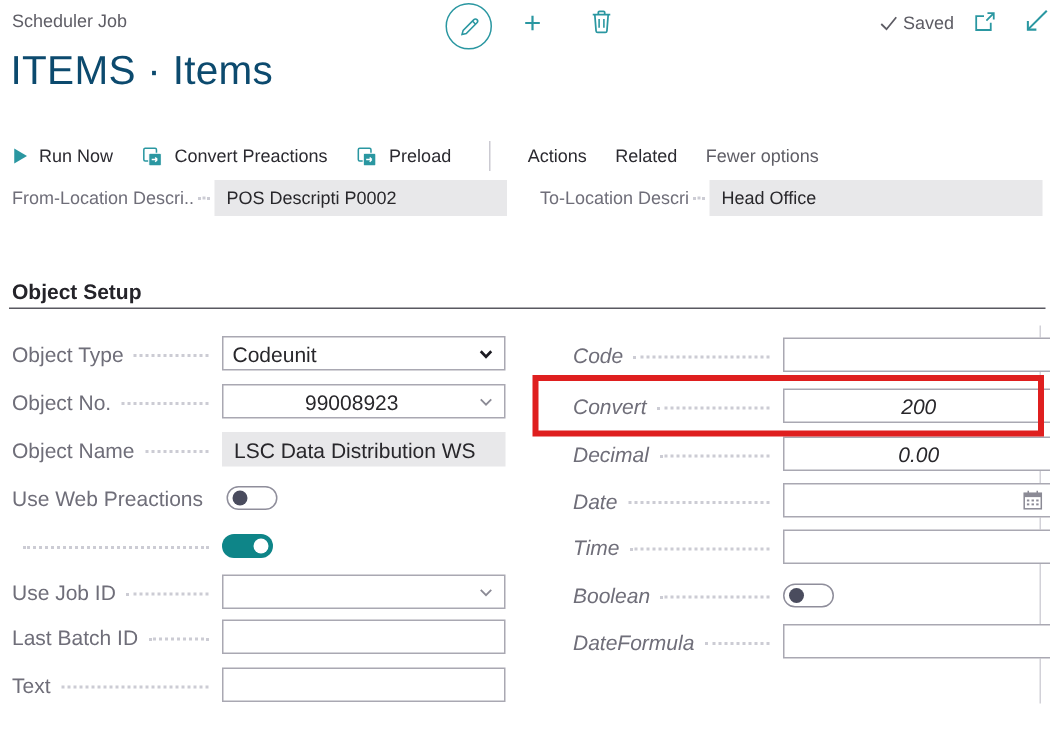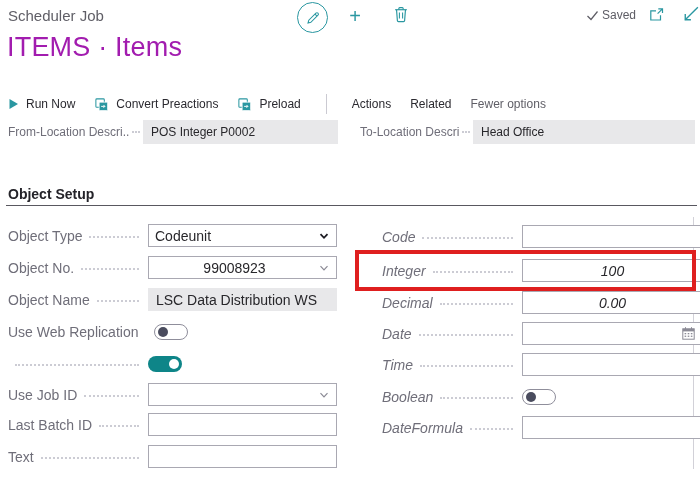--- a/index.html
+++ b/index.html
@@ -3,31 +3,31 @@
 <meta charset="utf-8">
 <style>
   html,body{margin:0;padding:0;}
   body{
     width:700px;height:487px;background:#ffffff;overflow:hidden;position:relative;
     font-family:"Liberation Sans",sans-serif;color:#28272b;
   }
   .abs{position:absolute;}
 
   
-  .page-caption{left:8px;top:7px;font-size:15px;color:#5f5e66;}
+  .page-caption{left:8px;top:7px;font-size:12px;color:#5f5e66;}
   .icon-btn{display:flex;align-items:center;justify-content:center;cursor:pointer;}
   .edit-circle{left:297px;top:2px;width:29px;height:29px;border:1.4px solid #2a97a1;border-radius:50%;}
   .plus-btn{left:346px;top:7px;width:18px;height:18px;font-size:20px;color:#2a97a1;font-weight:400;line-height:16px;}
   .trash-btn{left:393px;top:6px;}
   .saved-wrap{right:64px;top:8px;display:flex;align-items:center;gap:3px;font-size:12px;color:#5d5c64;}
   .popout-btn{left:648px;top:6px;}
   .collapse-btn{left:680px;top:4px;}
 
   
-  .page-title{left:7px;top:32px;font-size:27px;font-weight:300;color:#a21caf;letter-spacing:.2px;}
+  .page-title{left:7px;top:32px;font-size:27px;font-weight:300;color:#0c4a6e;letter-spacing:.2px;}
 
   
   .action-bar{left:8px;top:92px;height:24px;display:flex;align-items:center;gap:19px;font-size:12px;color:#2b2a30;}
   .action-item{display:flex;align-items:center;gap:7px;cursor:pointer;white-space:nowrap;}
   .action-divider{width:1px;height:20px;background:#cbcad2;margin:0 6px;}
   .muted{color:#5f5e66;}
 
   
   .gen-row{top:120px;height:24px;display:flex;align-items:center;font-size:12px;}
   .gen-left{left:8px;width:330px;}
@@ -162,21 +162,21 @@
     <span>Related</span>
   </div>
   <div class="action-item muted">
     <span>Fewer options</span>
   </div>
 </div>
 
 <div class="abs gen-row gen-left">
   <span class="gen-label">From-Location Descri...</span>
   <span class="gen-dot"></span>
-  <div class="gen-field">POS Integer P0002</div>
+  <div class="gen-field">POS Descripti P0002</div>
 </div>
 <div class="abs gen-row gen-right">
   <span class="gen-label">To-Location Descripti...</span>
   <span class="gen-dot"></span>
   <div class="gen-field">Head Office</div>
 </div>
 
 <div class="abs section-title">Object Setup</div>
 <div class="abs section-rule"></div>
 <div class="abs scroll-line"></div>
@@ -209,21 +209,21 @@
 
 <div class="frow colL" style="top:288px">
   <span class="flabel">Object Name</span>
   <span class="leader"></span>
   <div class="ctrl readonly">
     <span class="val">LSC Data Distribution WS</span>
   </div>
 </div>
 
 <div class="frow colL" style="top:320px">
-  <span class="flabel">Use Web Replication</span>
+  <span class="flabel">Use Web Preactions</span>
   <span class="leader"></span>
   <div style="flex:0 0 189px;display:flex;align-items:center">
     <div class="toggle off">
         <span class="knob"></span>
       </div>
   </div>
 </div>
 
 <div class="frow colL" style="top:352px">
   <span class="leader"></span>
@@ -265,24 +265,24 @@
 
 <div class="frow colR" style="top:225px">
   <span class="flabel">Code</span>
   <span class="leader"></span>
   <div class="ctrl">
     <span class="val"></span>
   </div>
 </div>
 
 <div class="frow colR" style="top:259px">
-  <span class="flabel">Integer</span>
-  <span class="leader"></span>
-  <div class="ctrl">
-    <span class="val num">100</span>
+  <span class="flabel">Convert</span>
+  <span class="leader"></span>
+  <div class="ctrl">
+    <span class="val num">200</span>
   </div>
 </div>
 
 <div class="frow colR" style="top:291px">
   <span class="flabel">Decimal</span>
   <span class="leader"></span>
   <div class="ctrl">
     <span class="val num">0.00</span>
   </div>
 </div>

